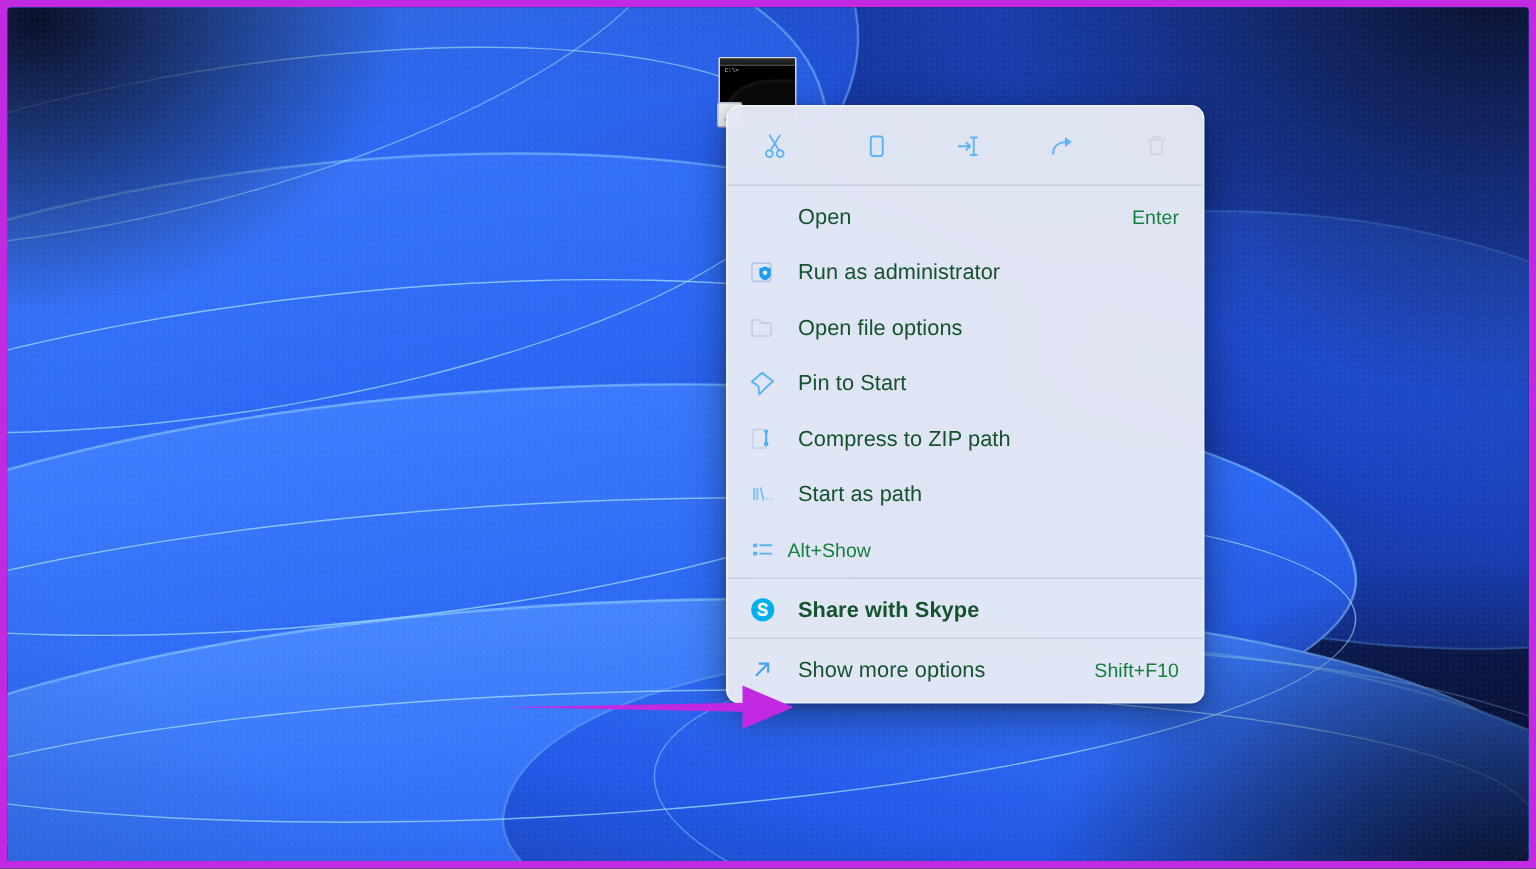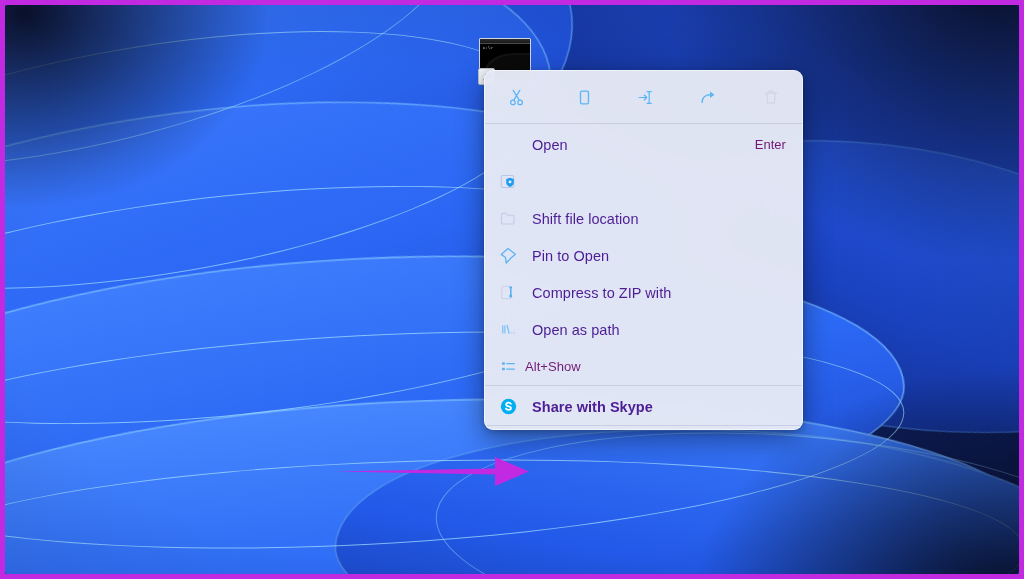--- a/index.html
+++ b/index.html
@@ -229,27 +229,27 @@
     padding:0 14px 0 14px;
     position:relative;
   }
   .ctx-ico {
     width:26px; min-width:26px;
     display:flex; align-items:center; justify-content:flex-start;
   }
   .ctx-text {
     flex:1;
     font-size:14.5px;
-    color:#4c1d95;
+    color:#14532d;
     letter-spacing:.05px;
     padding-left:7px;
   }
   .ctx-accel {
     font-size:13px;
-    color:#701a75;
+    color:#15803d;
     letter-spacing:.05px;
     padding-right:2px;
   }
 
   
   #annot-arrow {
     position:absolute;
     left:330px; top:449px;
     width:195px; height:34px;
     pointer-events:none;
@@ -350,69 +350,70 @@
 
         <div class="ctx-item">
           <span class="ctx-ico">
             <svg width="19" height="19" viewBox="0 0 20 20" aria-hidden="true">
               <rect x="2.4" y="3.6" width="13.2" height="12.8" rx="1.8" stroke="#b9c6e6" stroke-width="1.1" fill="none"></rect>
               <path d="M11.6 6.0 L15.6 7.3 L15.6 11.4 C15.6 13.6 13.7 15.0 11.6 15.7
                        C9.5 15.0 7.6 13.6 7.6 11.4 L7.6 7.3 Z" fill="#1f9bf0"></path>
               <circle cx="11.6" cy="10.4" r="1.55" fill="#e8f3ff"></circle>
             </svg>
           </span>
+          <span class="ctx-text">Run as administrator</span>
           <span class="ctx-accel"></span>
         </div>
 
         <div class="ctx-item">
           <span class="ctx-ico">
             <svg width="19" height="19" viewBox="0 0 20 20" aria-hidden="true">
               <path d="M2.6 6.0 L2.6 14.6 C2.6 15.3 3.1 15.8 3.8 15.8
                        L14.6 15.8 C15.3 15.8 15.8 15.3 15.8 14.6 L15.8 7.8
                        C15.8 7.1 15.3 6.6 14.6 6.6 L9.2 6.6 L7.7 4.9
                        C7.5 4.7 7.3 4.6 7.0 4.6 L3.8 4.6 C3.1 4.6 2.6 5.1 2.6 5.8 Z" stroke="#c3cde6" stroke-width="1.15" fill="none" stroke-linejoin="round"></path>
             </svg>
           </span>
-          <span class="ctx-text">Shift file location</span>
+          <span class="ctx-text">Open file options</span>
           <span class="ctx-accel"></span>
         </div>
 
         <div class="ctx-item">
           <span class="ctx-ico">
             <svg width="20" height="20" viewBox="0 0 20 20" aria-hidden="true">
               <path d="M9.0 2.6 L16.4 8.2 L11.9 12.1 L7.2 17.0 L6.6 11.5 L2.2 8.4 Z" stroke="#5bb4f5" stroke-width="1.3" fill="none" stroke-linejoin="round"></path>
             </svg>
           </span>
-          <span class="ctx-text">Pin to Open</span>
+          <span class="ctx-text">Pin to Start</span>
           <span class="ctx-accel"></span>
         </div>
 
         <div class="ctx-item">
           <span class="ctx-ico">
             <svg width="19" height="19" viewBox="0 0 20 20" aria-hidden="true">
               <rect x="3.0" y="3.4" width="9.6" height="13.2" rx="1.5" stroke="#c7d1e8" stroke-width="1.1" fill="none"></rect>
               <rect x="11.0" y="3.6" width="2.8" height="2.2" rx="0.6" fill="#4fb0f2"></rect>
               <path d="M12.4 6.2 L12.4 12.0" stroke="#4fb0f2" stroke-width="1.5" stroke-linecap="round"></path>
               <circle cx="12.4" cy="13.6" r="1.6" fill="#4fb0f2"></circle>
             </svg>
           </span>
-          <span class="ctx-text">Compress to ZIP with</span>
+          <span class="ctx-text">Compress to ZIP path</span>
           <span class="ctx-accel"></span>
         </div>
 
         <div class="ctx-item">
           <span class="ctx-ico">
             <svg width="19" height="19" viewBox="0 0 20 20" aria-hidden="true">
               <path d="M4.0 6.2 L4.0 13.6 M6.2 6.2 L6.2 13.6" stroke="#7fc3f5" stroke-width="1.4" stroke-linecap="round"></path>
               <path d="M8.6 5.8 L10.6 14.0" stroke="#7fc3f5" stroke-width="1.4" stroke-linecap="round"></path>
               <circle cx="13.2" cy="13.4" r="0.95" fill="#b9d6f0"></circle>
               <circle cx="15.9" cy="13.4" r="0.95" fill="#b9d6f0"></circle>
             </svg>
           </span>
-          <span class="ctx-text">Open as path</span>
+          <span class="ctx-text">Start as path</span>
           <span class="ctx-accel"></span>
         </div>
 
         <div class="ctx-item">
           <span class="ctx-ico">
             <svg width="19" height="19" viewBox="0 0 20 20" aria-hidden="true">
               <rect x="3.2" y="5.6" width="3.0" height="2.6" rx="0.7" fill="#5bb4f5"></rect>
               <rect x="3.2" y="11.4" width="3.0" height="2.6" rx="0.7" fill="#5bb4f5"></rect>
               <path d="M8.2 6.9 L16.2 6.9 M8.2 12.7 L16.2 12.7" stroke="#5bb4f5" stroke-width="1.35" stroke-linecap="round"></path>
             </svg>
@@ -431,20 +432,29 @@
                        C11.6 10.2 12.6 10.6 12.6 11.7 C12.6 12.9 11.5 13.6 10.1 13.6
                        C8.8 13.6 7.8 13.1 7.2 12.2" stroke="#ffffff" stroke-width="1.9" fill="none" stroke-linecap="round"></path>
             </svg>
           </span>
           <span class="ctx-text">Share with Skype</span>
           <span class="ctx-accel"></span>
         </div>
 
         <div class="ctx-sep"></div>
 
+        <div class="ctx-item" style="margin-top:2px;">
+          <span class="ctx-ico">
+            <svg width="19" height="19" viewBox="0 0 20 20" aria-hidden="true">
+              <path d="M5.6 13.8 L13.4 6.0 M7.9 5.7 L13.9 5.6 L13.8 11.6" stroke="#3fa4f2" stroke-width="1.5" fill="none" stroke-linecap="round" stroke-linejoin="round"></path>
+            </svg>
+          </span>
+          <span class="ctx-text">Show more options</span>
+          <span class="ctx-accel">Shift+F10</span>
+        </div>
 
       </div>
     </div>
 
     <div id="annot-arrow">
       <svg width="195" height="34" viewBox="0 0 195 34" aria-hidden="true">
         <path d="M0 17.5 L160 14.5 L160 3 L194 17.5 L160 32 L160 20.5 Z" fill="#c12ae0"></path>
       </svg>
     </div>
 

